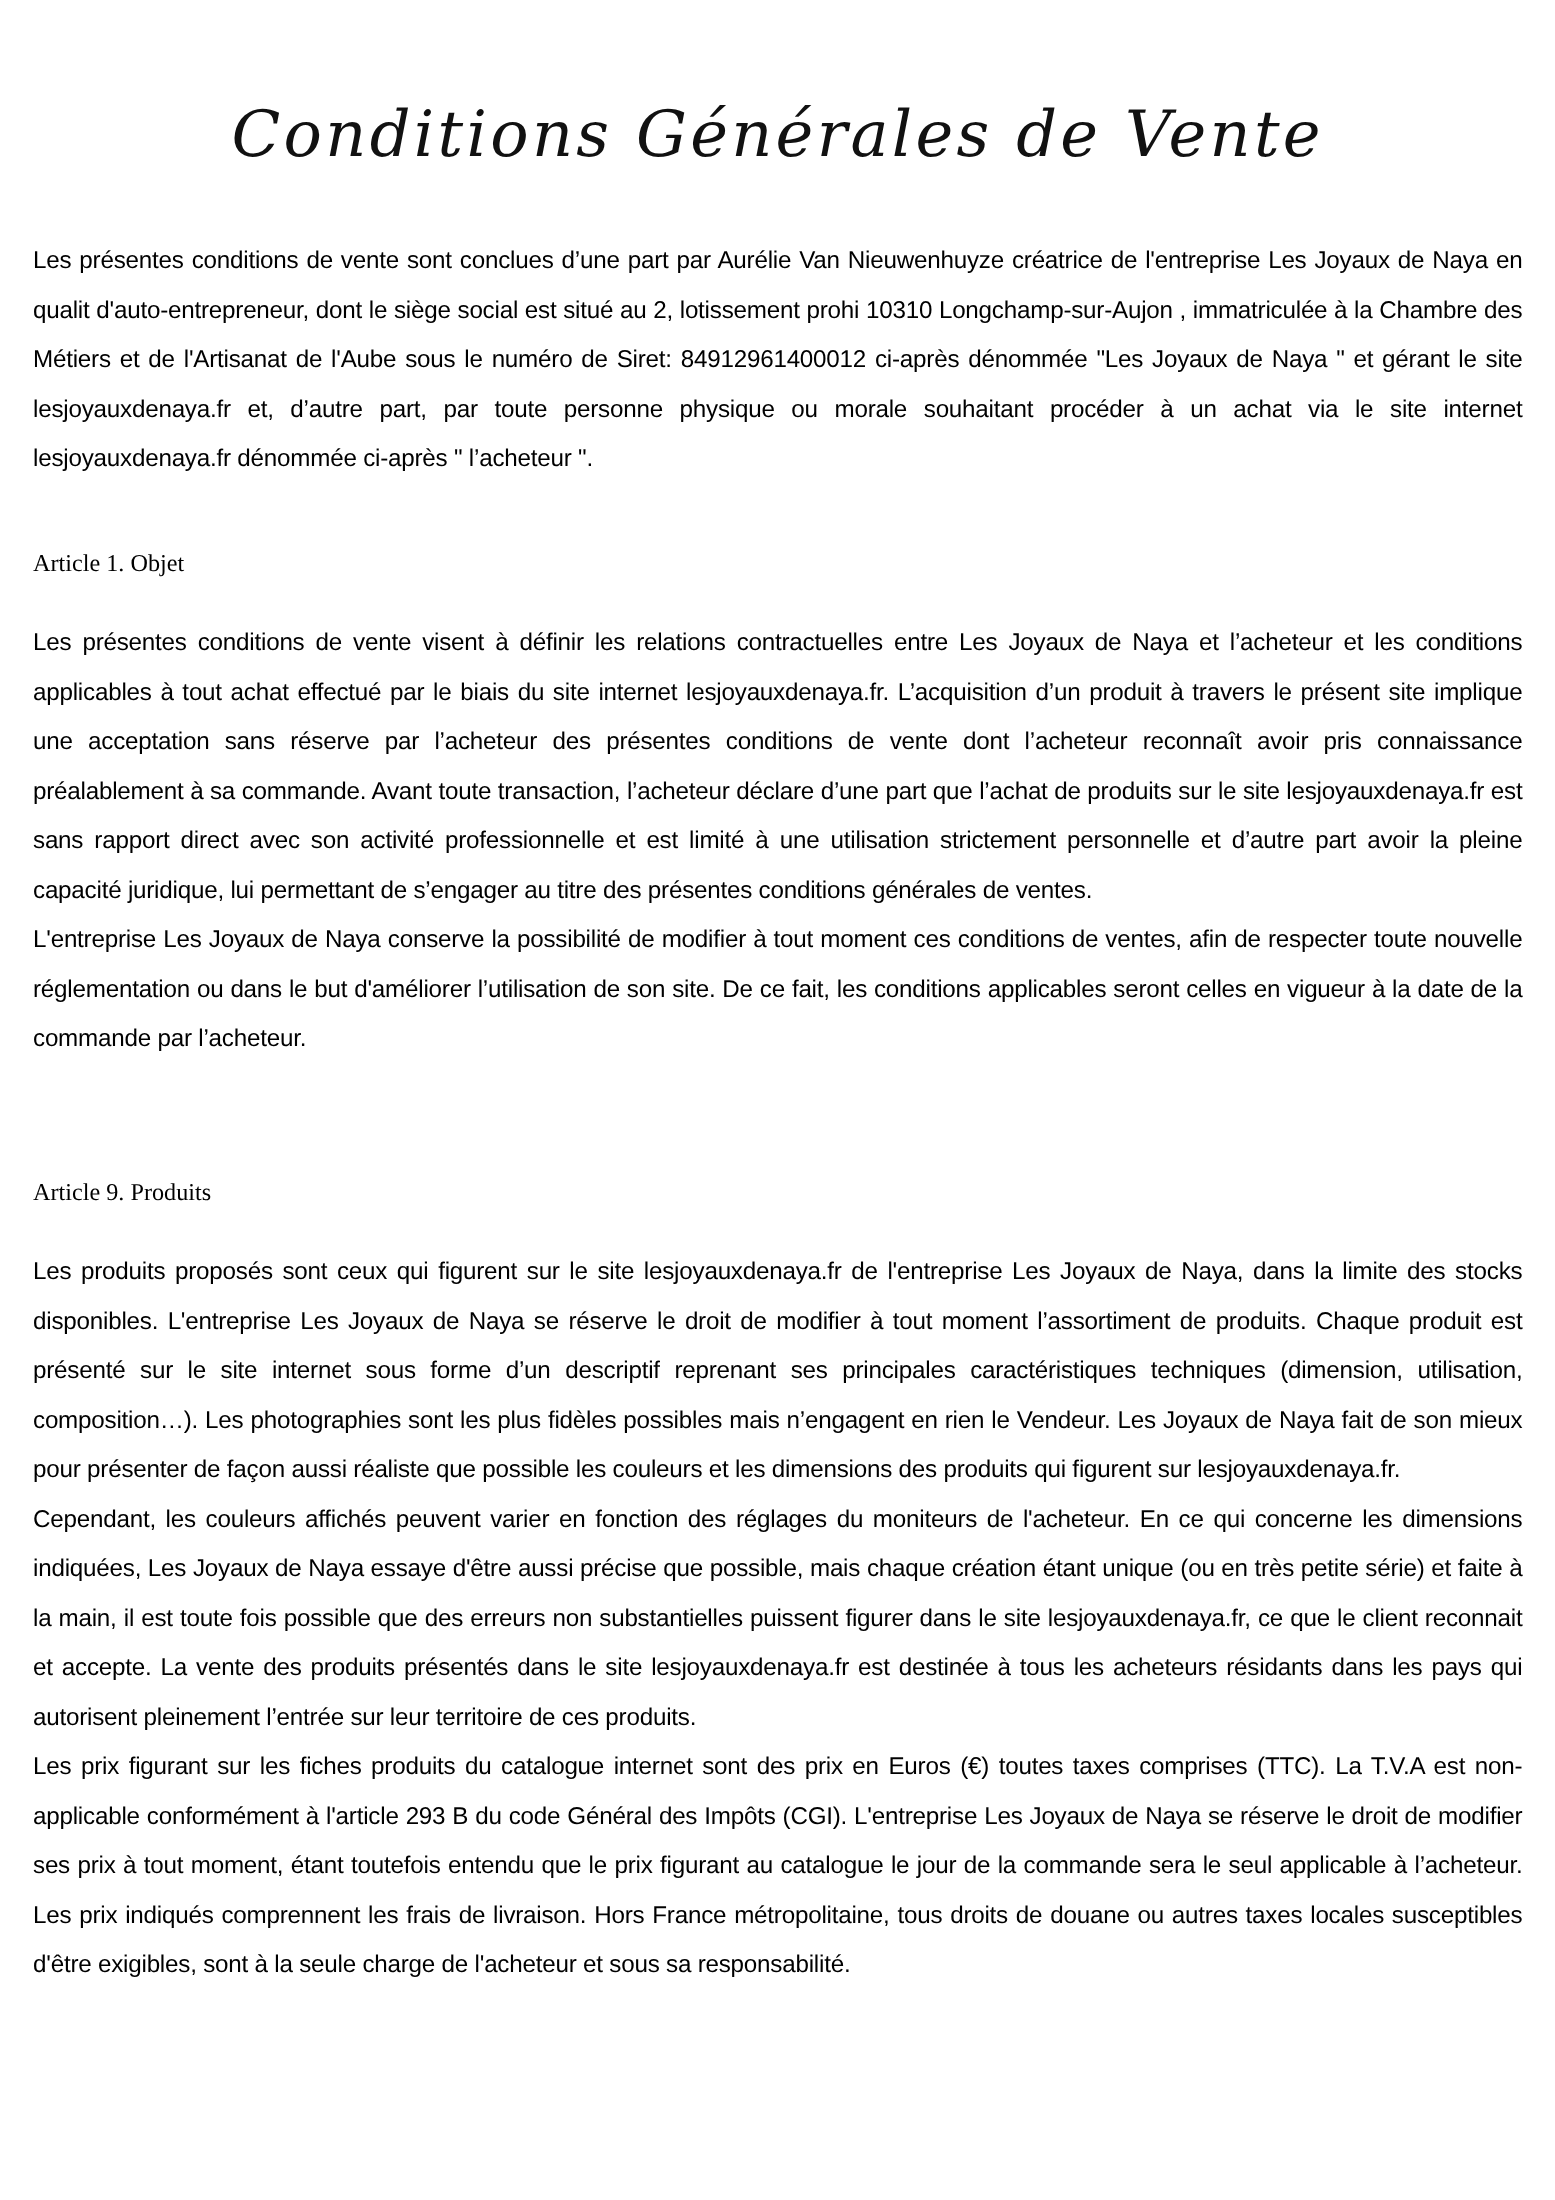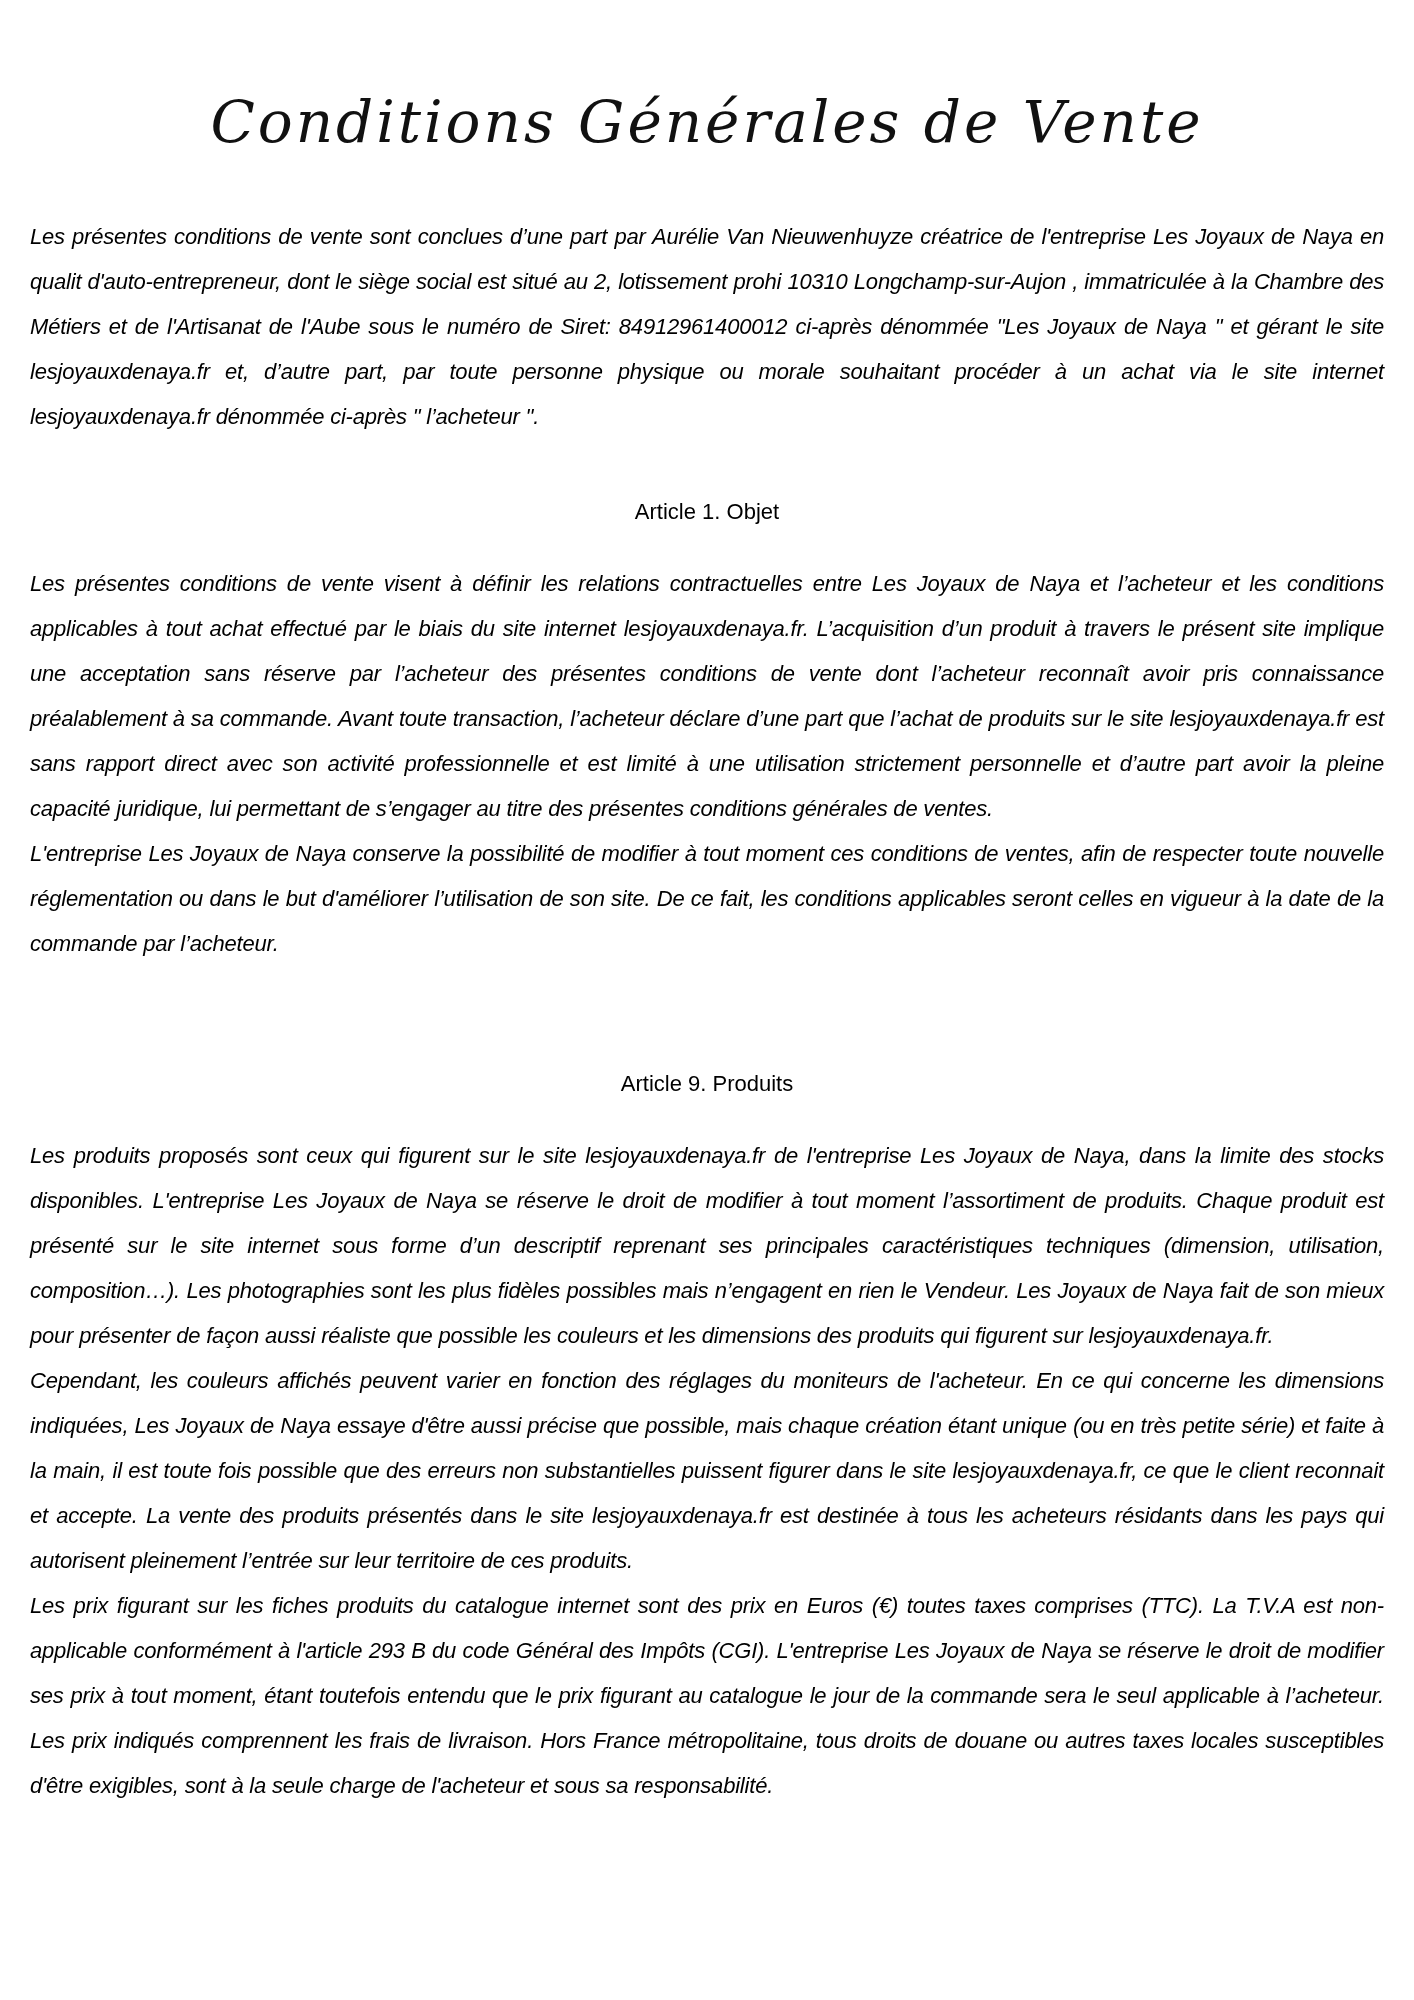--- a/index.html
+++ b/index.html
@@ -27,28 +27,27 @@
     font-size: 58px;
     letter-spacing: 3px;
     color: #111111;
   }
   .para {
     margin: 0;
     font-size: 22px;
     line-height: 45px;
     text-align: justify;
     letter-spacing: -0.2px;
-    font-style: italic;
   }
   .article-heading {
     margin: 95px 0 27px 0;
     font-size: 22px;
     line-height: 45px;
     font-weight: 400;
-    text-align: center;
+    font-family: Liberation Serif, serif;
   }
   .article-heading.first {
     margin-top: 50px;
   }
 </style>
 </head>
 <body>
 
 <div class="page">
 

